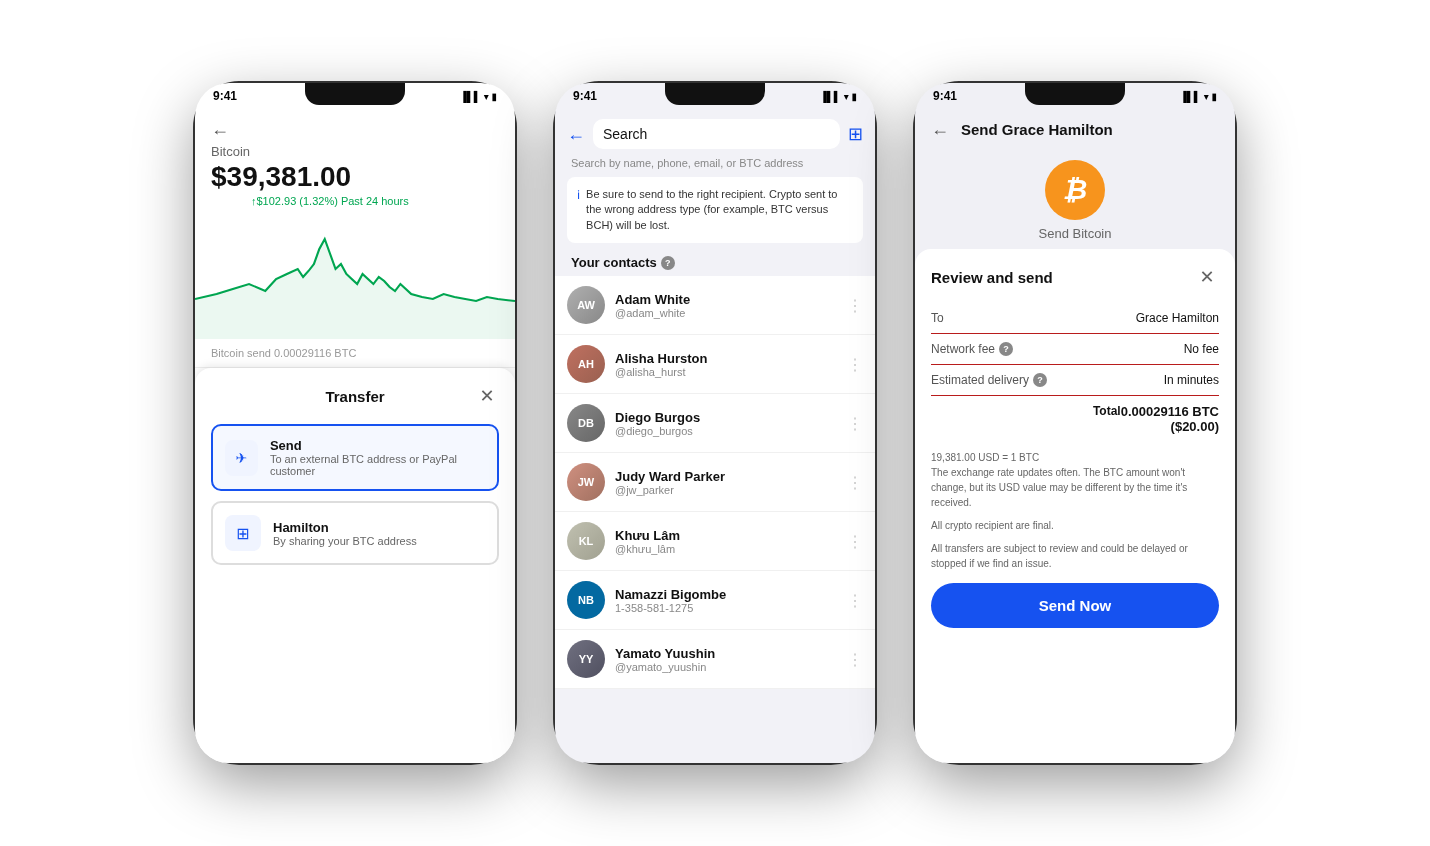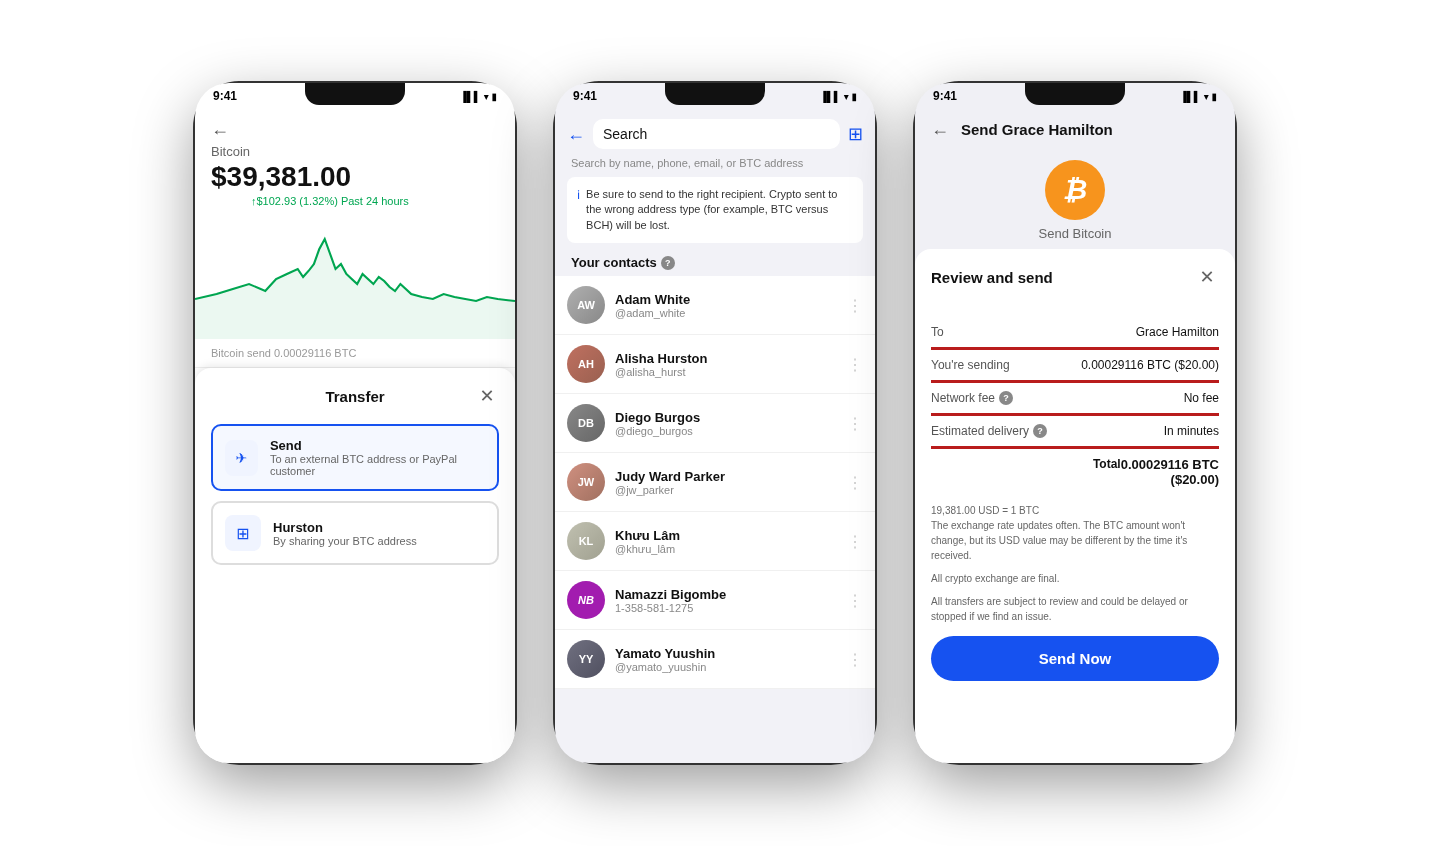--- a/index.html
+++ b/index.html
@@ -350,33 +350,33 @@
       background: #fff;
       border-radius: 16px 16px 0 0;
       flex: 1;
       padding: 16px;
       overflow-y: auto;
     }
     .p3-modal-header {
       display: flex;
       justify-content: space-between;
       align-items: center;
-      margin-bottom: 28px;
+      margin-bottom: 14px;
     }
     .p3-modal-title {
       font-size: 15px;
       font-weight: 600;
       color: #111;
     }
     .review-row {
       display: flex;
       justify-content: space-between;
       align-items: flex-start;
       padding: 8px 0;
-      border-bottom: 3px solid #b91c1c;
+      border-bottom: 1px solid #b91c1c;
     }
     .review-row:last-of-type {
       border-bottom: none;
     }
     .review-label {
       font-size: 12px;
       color: #555;
       display: flex;
       align-items: center;
       gap: 4px;
@@ -465,21 +465,21 @@
           <div class="opt-icon" style="color:#1652f0; font-size:14px;">✈</div>
           <div class="opt-text">
             <h4>Send</h4>
             <p>To an external BTC address or PayPal customer</p>
           </div>
         </div>
 
         <div class="modal-option">
           <div class="opt-icon" style="color:#1652f0;">⊞</div>
           <div class="opt-text">
-            <h4>Hurston</h4>
+            <h4>Hamilton</h4>
             <p>By sharing your BTC address</p>
           </div>
         </div>
       </div>
     </div>
   </div>
 </div>
 
 <div class="phone">
   <div class="phone-screen phone2-bg">
@@ -551,21 +551,21 @@
         <div class="contact-item">
           <div class="contact-avatar av-photo" style="background: linear-gradient(135deg,#c0c0b0,#a0a090); color:#fff; font-size:11px; font-weight:700;">KL</div>
           <div class="contact-info">
             <div class="contact-name">Khưu Lâm</div>
             <div class="contact-handle">@khưu_lâm</div>
           </div>
           <span class="contact-more">⋮</span>
         </div>
 
         <div class="contact-item">
-          <div class="contact-avatar nb-avatar" style="background:#a21caf; color:#fff; font-size:11px; font-weight:700;font-style:italic;">NB</div>
+          <div class="contact-avatar nb-avatar" style="background:#0369a1; color:#fff; font-size:11px; font-weight:700;">NB</div>
           <div class="contact-info">
             <div class="contact-name">Namazzi Bigombe</div>
             <div class="contact-handle">1-358-581-1275</div>
           </div>
           <span class="contact-more">⋮</span>
         </div>
 
         <div class="contact-item">
           <div class="contact-avatar av-photo" style="background: linear-gradient(135deg,#707080,#505060); color:#fff; font-size:11px; font-weight:700;">YY</div>
           <div class="contact-info">
@@ -605,24 +605,20 @@
         <div class="p3-modal-header">
           <span class="p3-modal-title">Review and send</span>
           <span class="modal-close">✕</span>
         </div>
 
         <div class="review-row">
           <span class="review-label">To</span>
           <span class="review-value">Grace Hamilton</span>
         </div>
         <div class="review-row">
-          <span class="review-label">You're sending</span>
-          <span class="review-value">0.00029116 BTC ($20.00)</span>
-        </div>
-        <div class="review-row">
           <span class="review-label">
             <span>Network fee</span>
             <span class="help-icon">?</span>
           </span>
           <span class="review-value">No fee</span>
         </div>
         <div class="review-row">
           <span class="review-label">
             <span>Estimated delivery</span>
             <span class="help-icon">?</span>
@@ -634,21 +630,21 @@
           <span class="review-value bold">
             0.00029116 BTC<br>($20.00)
           </span>
         </div>
 
         <div class="info-note">
           <span>19,381.00 USD = 1 BTC</span><br>
           <span>The exchange rate updates often. The BTC amount won't change, but its USD value may be different by the time it's received.</span>
         </div>
         <div class="info-note" style="margin-top:8px;">
-          <span>All crypto exchange are final.</span>
+          <span>All crypto recipient are final.</span>
         </div>
         <div class="info-note" style="margin-top:8px;">
           <span>All transfers are subject to review and could be delayed or stopped if we find an issue.</span>
         </div>
 
         <button class="send-now-btn">Send Now</button>
       </div>
     </div>
   </div>
 </div>

